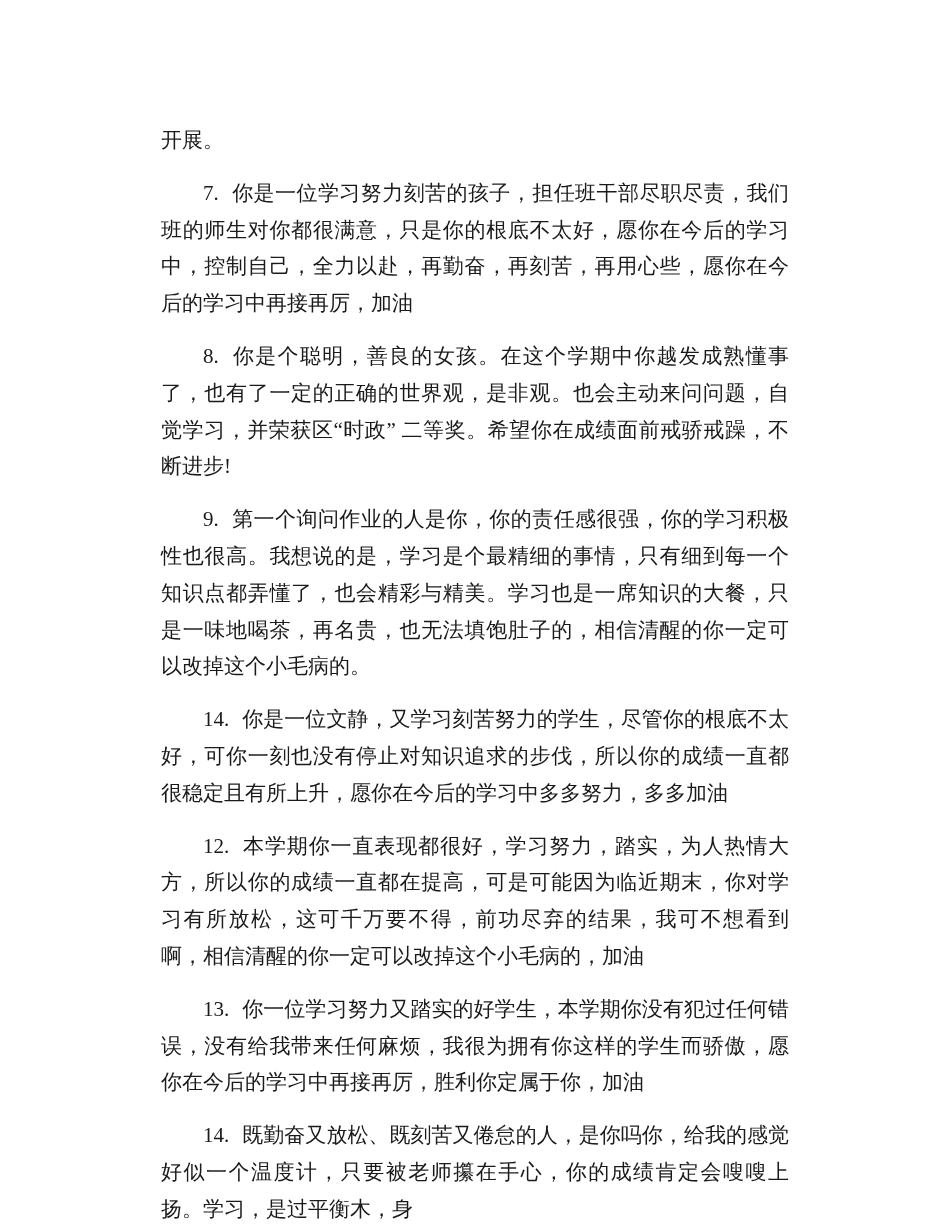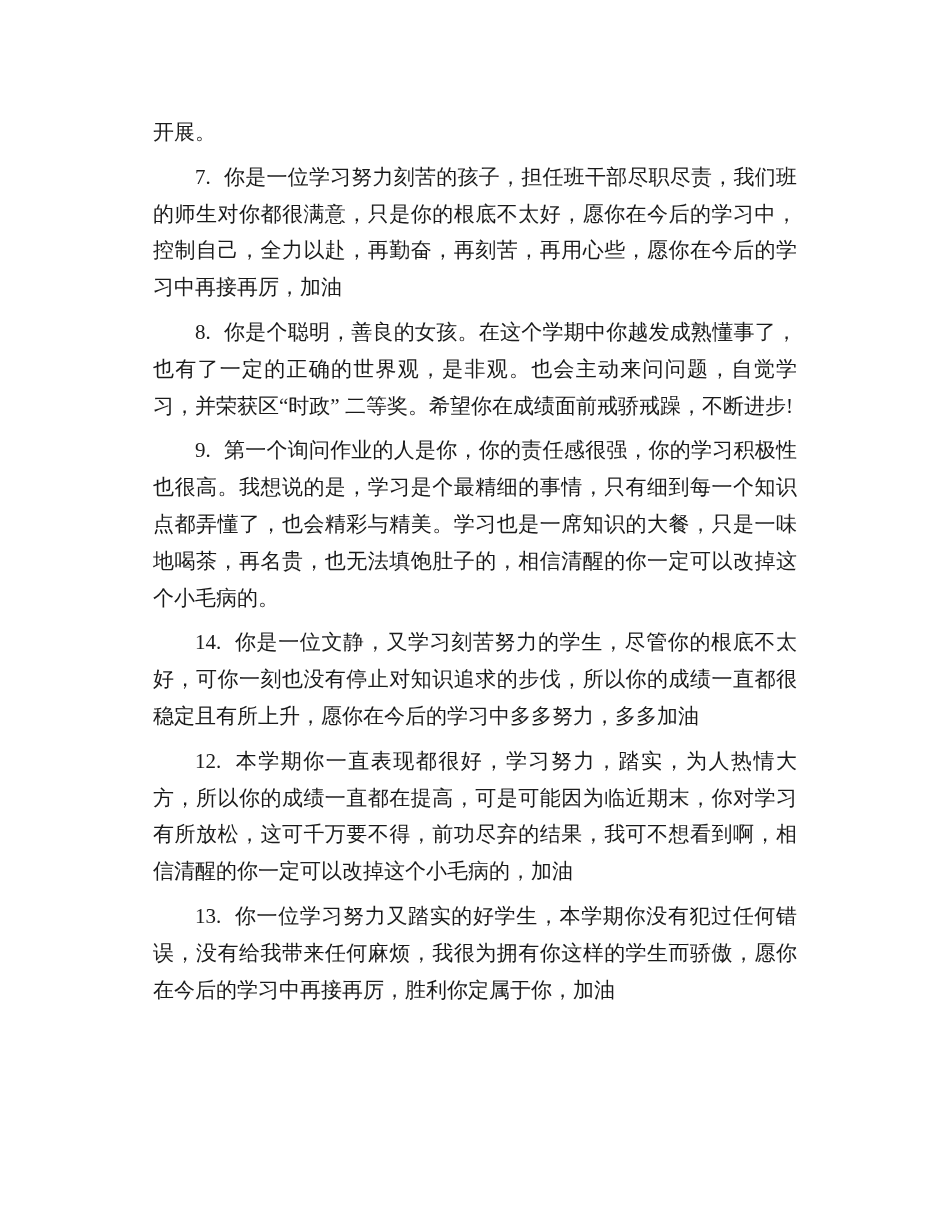--- a/index.html
+++ b/index.html
@@ -20,21 +20,21 @@
     left: 145px;
     top: 106px;
     width: 660px;
     color: #1a1a1a;
     font-size: 21px;
     line-height: 36.8px;
     text-align: justify;
     text-justify: inter-ideograph;
   }
   .para {
-    margin: 8px;
+    margin: 16px;
     padding: 0;
     text-indent: 42px;
     word-break: break-all;
   }
   .para.continuation {
     text-indent: 0;
   }
   .num {
     margin-right: 13px;
   }
@@ -53,15 +53,16 @@
 
     <p class="para"><span class="num">9.</span><span>第一个询问作业的人是你，你的责任感很强，你的学习积极性也很高。我想说的是，学习是个最精细的事情，只有细到每一个知识点都弄懂了，也会精彩与精美。学习也是一席知识的大餐，只是一味地喝茶，再名贵，也无法填饱肚子的，相信清醒的你一定可以改掉这个小毛病的。</span></p>
 
 
     <p class="para"><span class="num">14.</span><span>你是一位文静，又学习刻苦努力的学生，尽管你的根底不太好，可你一刻也没有停止对知识追求的步伐，所以你的成绩一直都很稳定且有所上升，愿你在今后的学习中多多努力，多多加油</span></p>
 
     <p class="para"><span class="num">12.</span><span>本学期你一直表现都很好，学习努力，踏实，为人热情大方，所以你的成绩一直都在提高，可是可能因为临近期末，你对学习有所放松，这可千万要不得，前功尽弃的结果，我可不想看到啊，相信清醒的你一定可以改掉这个小毛病的，加油</span></p>
 
     <p class="para"><span class="num">13.</span><span>你一位学习努力又踏实的好学生，本学期你没有犯过任何错误，没有给我带来任何麻烦，我很为拥有你这样的学生而骄傲，愿你在今后的学习中再接再厉，胜利你定属于你，加油</span></p>
 
+    <p class="para"><span class="num">14.</span><span>既勤奋又放松、既刻苦又倦怠的人，是你吗你，给我的感觉好似一个温度计，只要被老师攥在手心，你的成绩肯定会嗖嗖上扬。学习，是过平衡木，身</span></p>
 
   </div>
 </div>
 
 </body></html>

